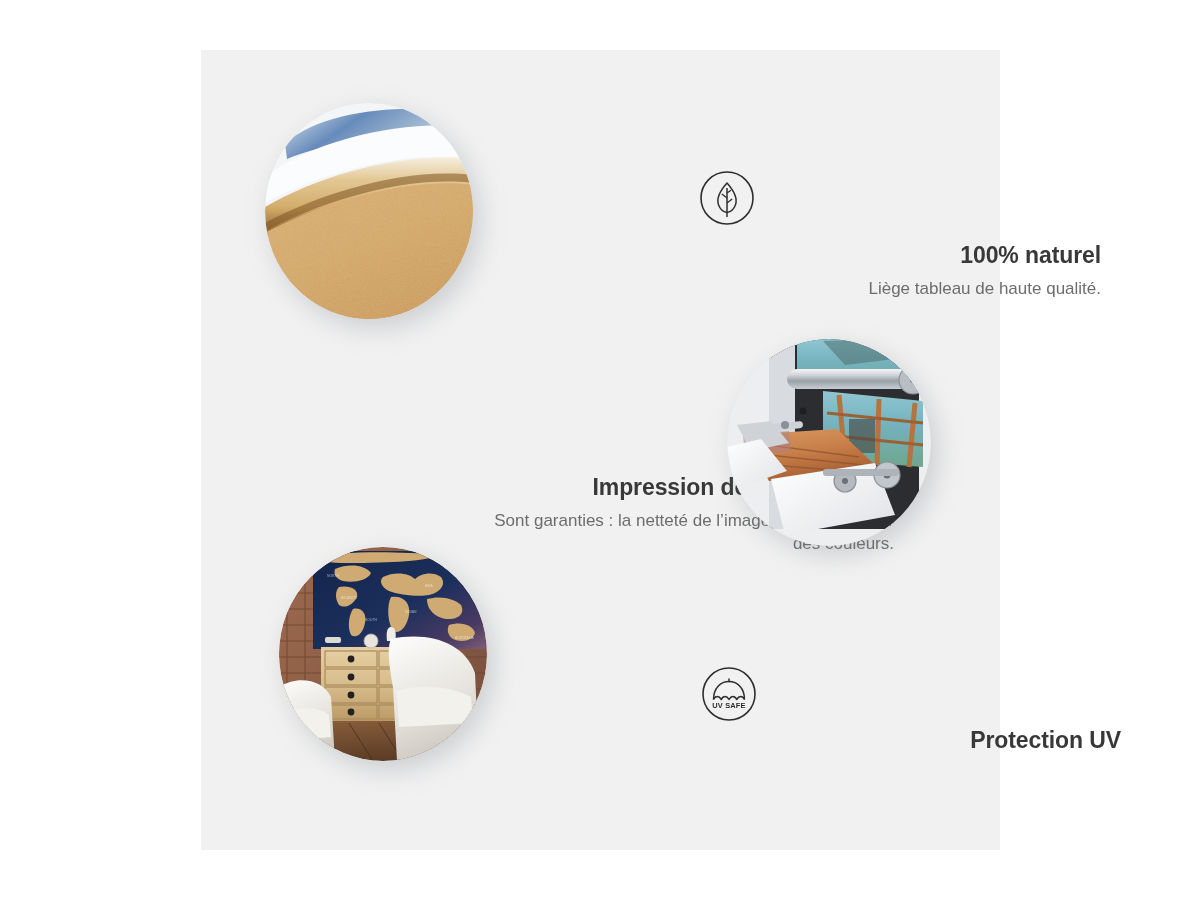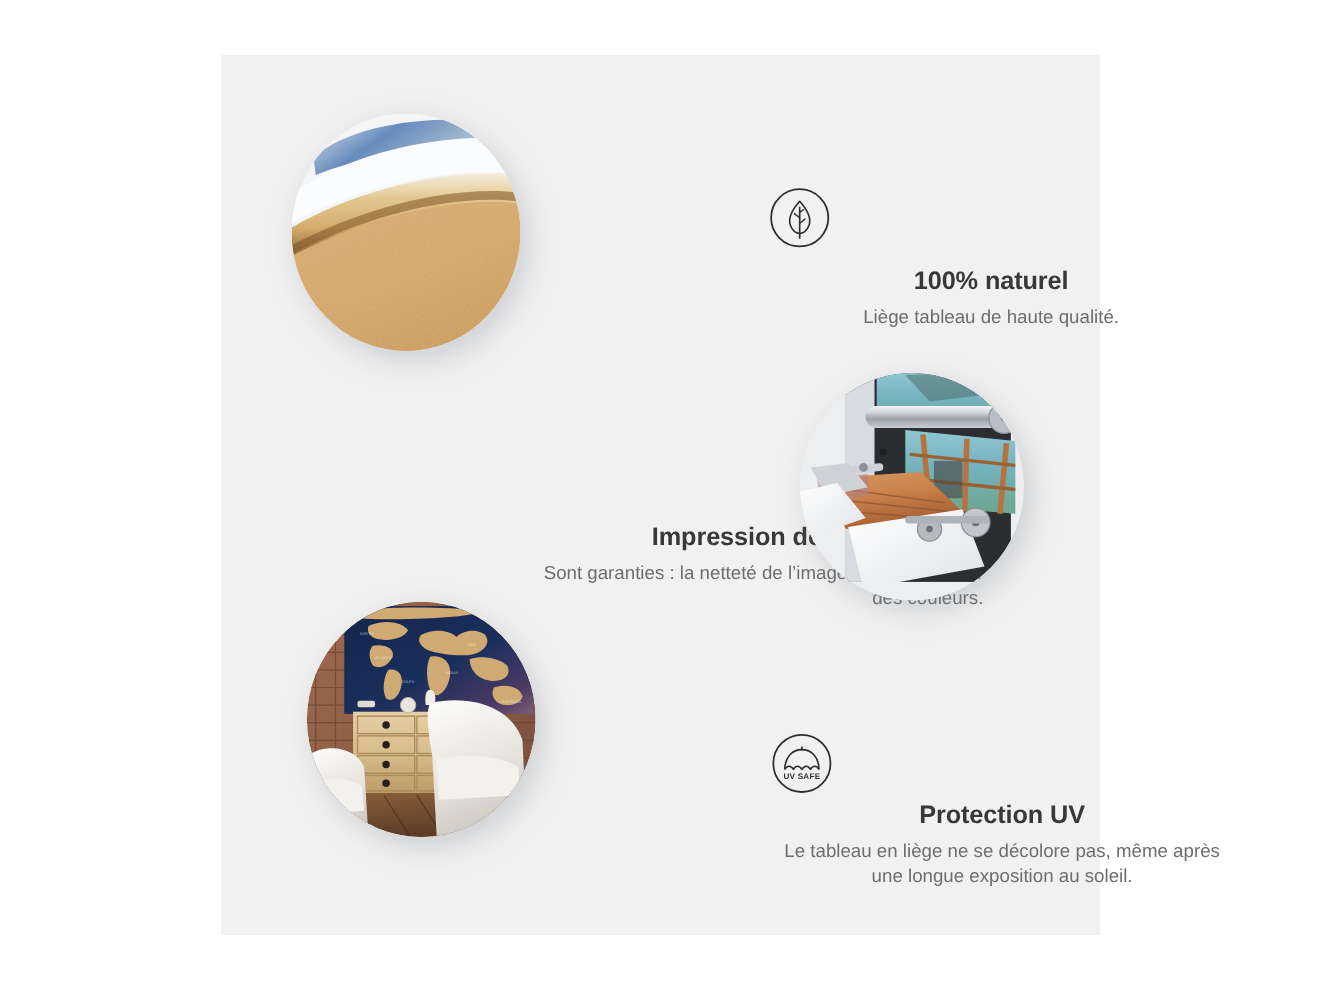--- a/index.html
+++ b/index.html
@@ -46,21 +46,21 @@
     line-height: 1.12;
     white-space: nowrap;
   }
   .feat-desc {
     font-size: 17px;
     color: #6d6d6d;
     line-height: 1.35;
     margin: 0;
   }
   .align-right { text-align: right; }
-  .align-left  { text-align: center; }
+  .align-left  { text-align: right; }
 
   
   .photo-circle {
     position: absolute;
     border-radius: 50%;
     overflow: hidden;
     filter: drop-shadow(7px 9px 13px rgba(120,125,135,0.30));
   }
   .photo-circle .inner {
     position: absolute;
@@ -140,21 +140,20 @@
                  C 22.3 29.6, 25.8 29.6, 28 33.5
                  C 30.2 29.6, 33.7 29.6, 35.7 33.5
                  C 38 29.6, 41.6 29.6, 43.5 33.5" fill="none" stroke="#2e2e2e" stroke-width="1.5" stroke-linejoin="round"></path>
         <line x1="28" y1="12.6" x2="28" y2="16.2" stroke="#2e2e2e" stroke-width="1.5"></line>
         <text x="28" y="41.8" text-anchor="middle" font-family="'Liberation Sans', sans-serif" font-size="7.4" font-weight="bold" letter-spacing="0.2" fill="#2e2e2e">UV SAFE</text>
       </svg>
     </div>
 
     <div class="text-block align-left">
       <p class="feat-title">Protection UV</p>
-      <p class="feat-desc">Le tableau en liège ne se décolore pas, même après une longue exposition au soleil.</p>
     </div>
   </div>
 
 </div>
 
 <div class="photo-circle" id="photo-cork">
   <div class="inner">
     <svg viewBox="0 0 208 216" preserveAspectRatio="xMidYMid slice">
       <defs>
         <linearGradient id="corkSky" x1="0" y1="0" x2="1" y2="0.4">

